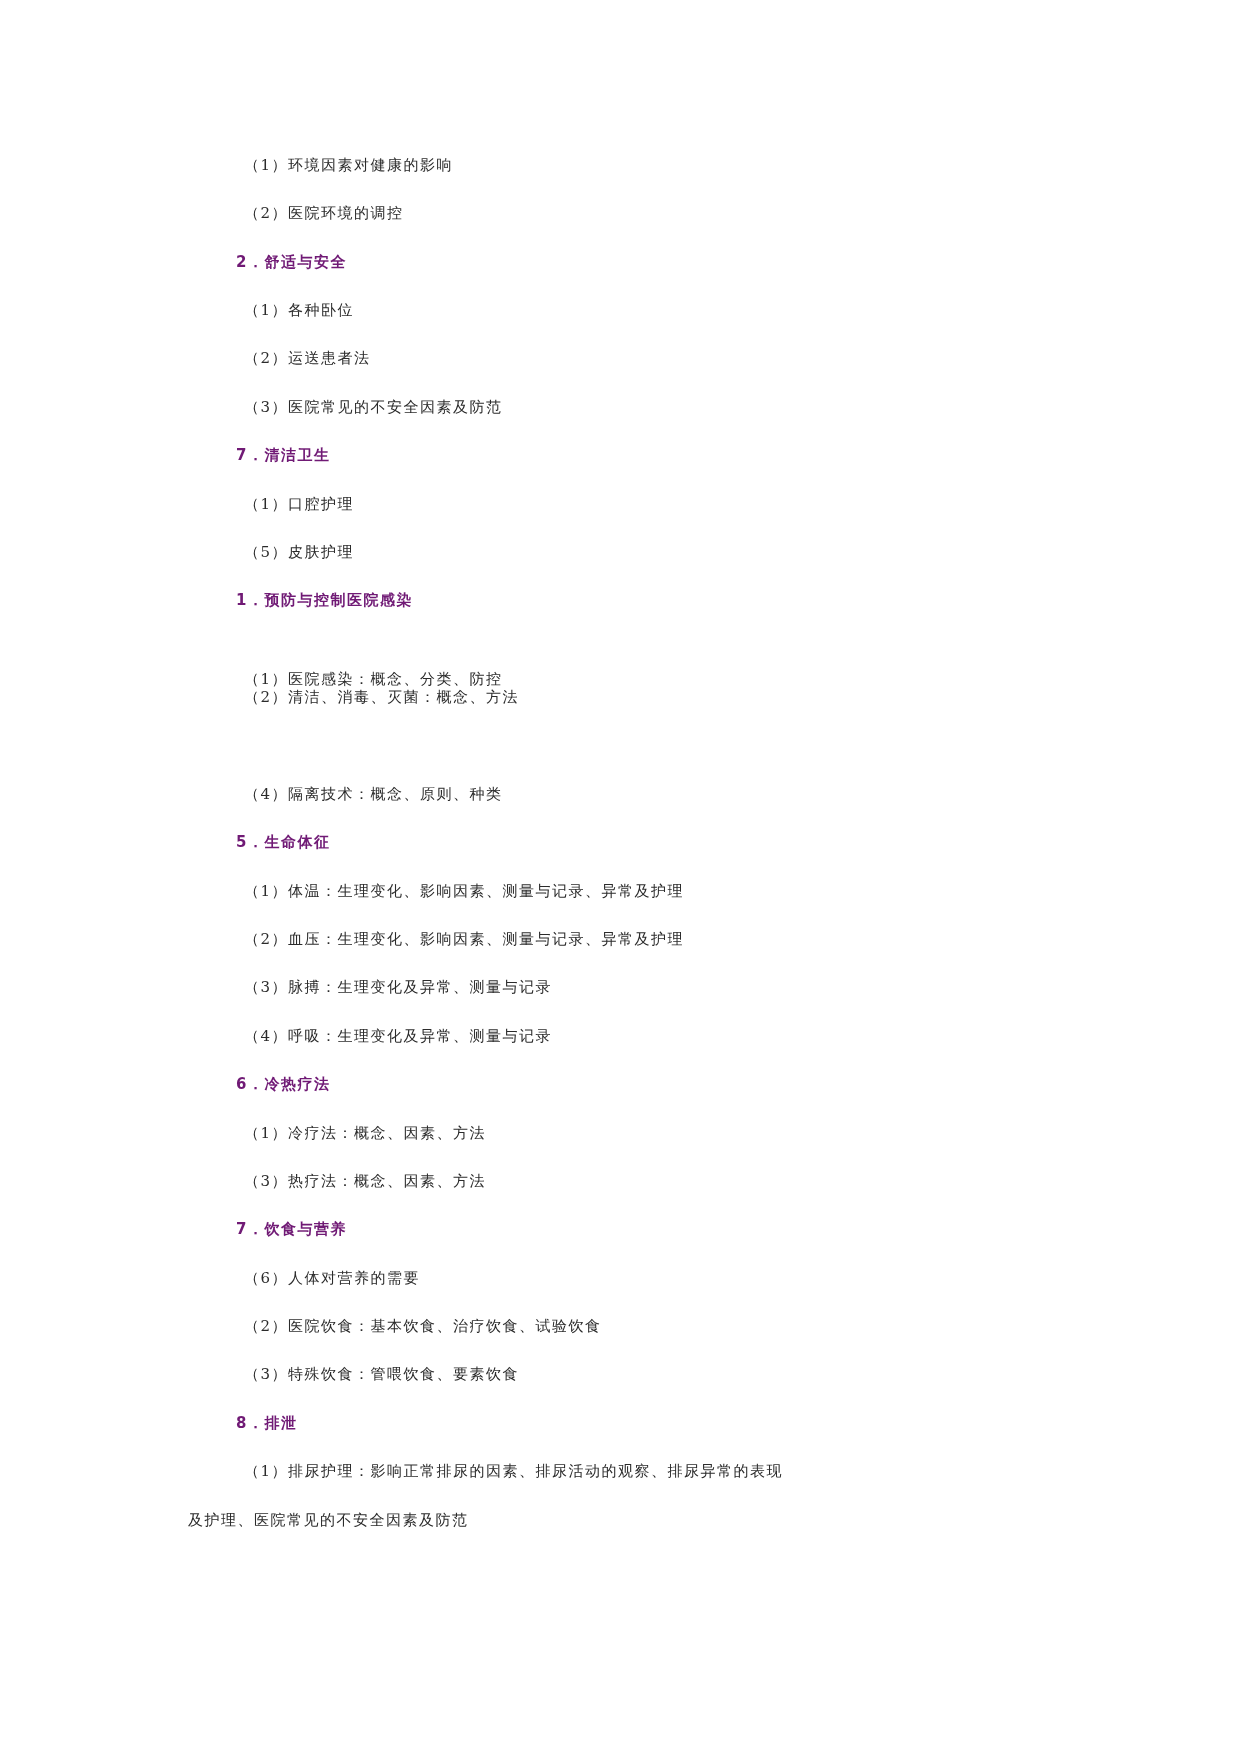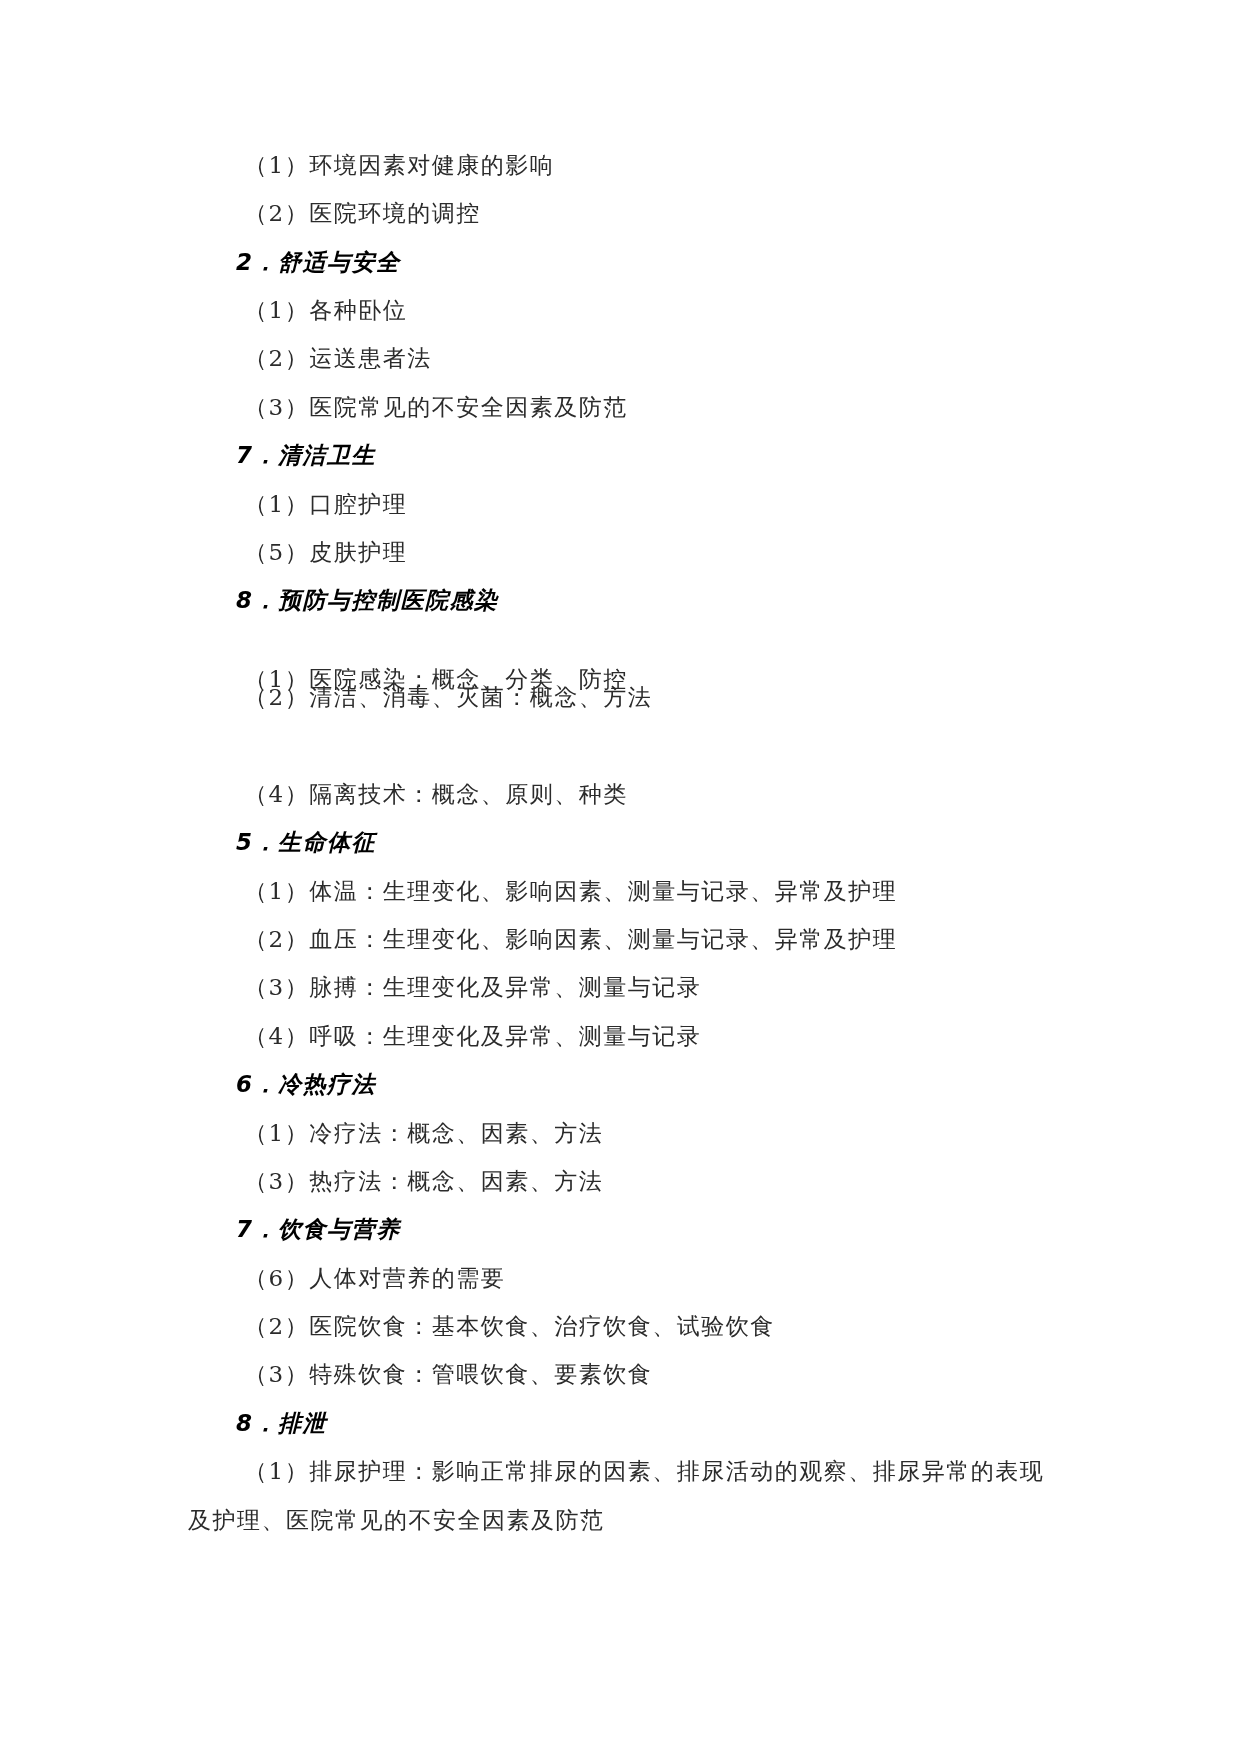--- a/index.html
+++ b/index.html
@@ -1,37 +1,37 @@
 <!DOCTYPE html>
 <html><head>
   <meta charset="utf-8">
   <style>
     html, body { margin: 0; padding: 0; background: #ffffff; }
     body { width: 1240px; height: 1754px; position: relative; overflow: hidden;
            font-family: "DejaVu Serif", "Liberation Serif", serif; color: #2b2b2b; }
     .page { position: absolute; left: 0; top: 0; width: 1240px; height: 1754px; }
-    .line { position: absolute; font-size: 23px; line-height: 30px; white-space: nowrap; letter-spacing: 1.5px; }
-    .heading { left: 236px; font-weight: bold; font-family: "DejaVu Sans", "Liberation Sans", sans-serif; color: #000000; font-style: italic; }
+    .line { position: absolute; font-size: 15px; line-height: 30px; white-space: nowrap; letter-spacing: 1.5px; }
+    .heading { left: 236px; font-weight: bold; font-family: "DejaVu Sans", "Liberation Sans", sans-serif; color: #701a75; }
     .item { left: 244px; }
     .cont { left: 188px; }
   </style>
 </head>
 <body>
 
 <div class="page">
   <div class="line item" style="top:150px">（1）环境因素对健康的影响</div>
   <div class="line item" style="top:198px">（2）医院环境的调控</div>
   <div class="line heading" style="top:247px">2．舒适与安全</div>
   <div class="line item" style="top:295px">（1）各种卧位</div>
   <div class="line item" style="top:343px">（2）运送患者法</div>
   <div class="line item" style="top:392px">（3）医院常见的不安全因素及防范</div>
   <div class="line heading" style="top:440px">7．清洁卫生</div>
   <div class="line item" style="top:489px">（1）口腔护理</div>
   <div class="line item" style="top:537px">（5）皮肤护理</div>
-  <div class="line heading" style="top:585px">8．预防与控制医院感染</div>
+  <div class="line heading" style="top:585px">1．预防与控制医院感染</div>
   <div class="line item" style="top:664px">（1）医院感染：概念、分类、防控</div>
   <div class="line item" style="top:682px">（2）清洁、消毒、灭菌：概念、方法</div>
   <div class="line item" style="top:779px">（4）隔离技术：概念、原则、种类</div>
   <div class="line heading" style="top:827px">5．生命体征</div>
   <div class="line item" style="top:876px">（1）体温：生理变化、影响因素、测量与记录、异常及护理</div>
   <div class="line item" style="top:924px">（2）血压：生理变化、影响因素、测量与记录、异常及护理</div>
   <div class="line item" style="top:972px">（3）脉搏：生理变化及异常、测量与记录</div>
   <div class="line item" style="top:1021px">（4）呼吸：生理变化及异常、测量与记录</div>
   <div class="line heading" style="top:1069px">6．冷热疗法</div>
   <div class="line item" style="top:1118px">（1）冷疗法：概念、因素、方法</div>

